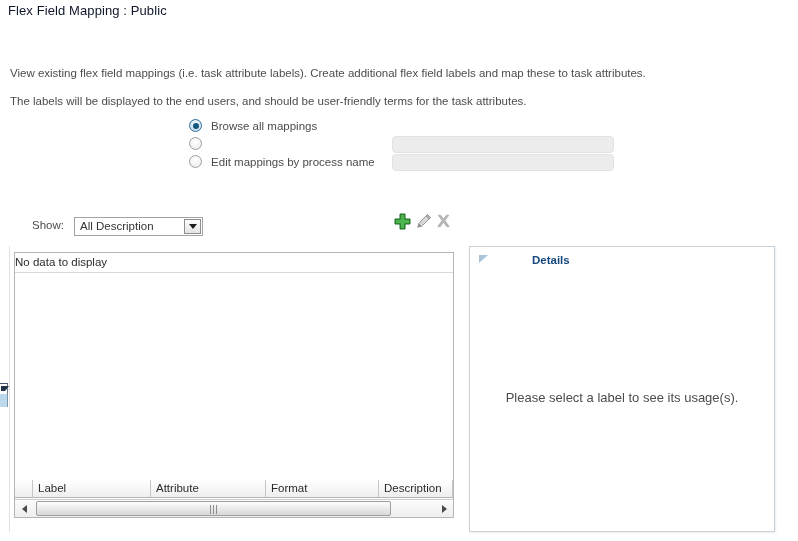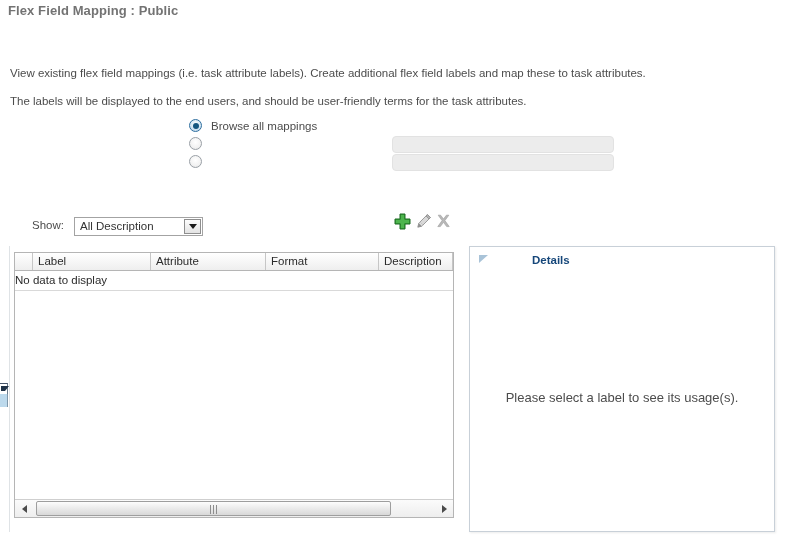--- a/index.html
+++ b/index.html
@@ -16,22 +16,22 @@
     font-size: 11px;
     color: #333333;
   }
 
   
   #page-title {
     position: absolute;
     left: 8px;
     top: 3px;
     font-size: 13px;
-    font-weight: bold;
-    color: #737373;
+    font-weight: normal;
+    color: #0f172a;
     letter-spacing: 0.1px;
     white-space: nowrap;
   }
 
   
   #intro {
     position: absolute;
     left: 10px;
     top: 53px;
     width: 760px;
@@ -411,20 +411,21 @@
     <span class="radio-label">Browse all mappings</span>
   </div>
 
   <div class="radio-row">
     <span class="radio-mark"></span>
     <input class="mode-input" type="text" disabled="" value="" style="">
   </div>
 
   <div class="radio-row">
     <span class="radio-mark"></span>
+    <span class="radio-label">Edit mappings by process name</span>
     <input class="mode-input" type="text" disabled="" value="" style="">
   </div>
 
 </div>
 
 <div id="show-row">
   <span id="show-label">Show:</span>
   <span id="show-select">
     <span class="sel-text">All Description</span>
     <span class="sel-arrow"></span>
@@ -462,31 +463,31 @@
 <div id="left-splitter">
   <div class="rail"></div>
   <div id="splitter-handle">
     <div class="cap"></div>
     <div class="body"></div>
   </div>
 </div>
 
 <div id="flex-table">
 
+  <div id="table-body">
+    <div id="no-data">No data to display</div>
+    <div id="table-body-rule"></div>
+  </div>
+
   <div id="table-header">
     <div class="th" id="th-spacer"></div>
     <div class="th" id="th-label">Label</div>
     <div class="th" id="th-attribute">Attribute</div>
     <div class="th" id="th-format">Format</div>
     <div class="th" id="th-description">Description</div>
-  </div>
-
-  <div id="table-body">
-    <div id="no-data">No data to display</div>
-    <div id="table-body-rule"></div>
   </div>
 
   <div id="table-hscroll">
     <div class="hs-btn left">
         <span class="tri"></span>
       </div>
     <div id="hs-thumb">
       <span class="grip">
           <i></i>
           <i></i>

